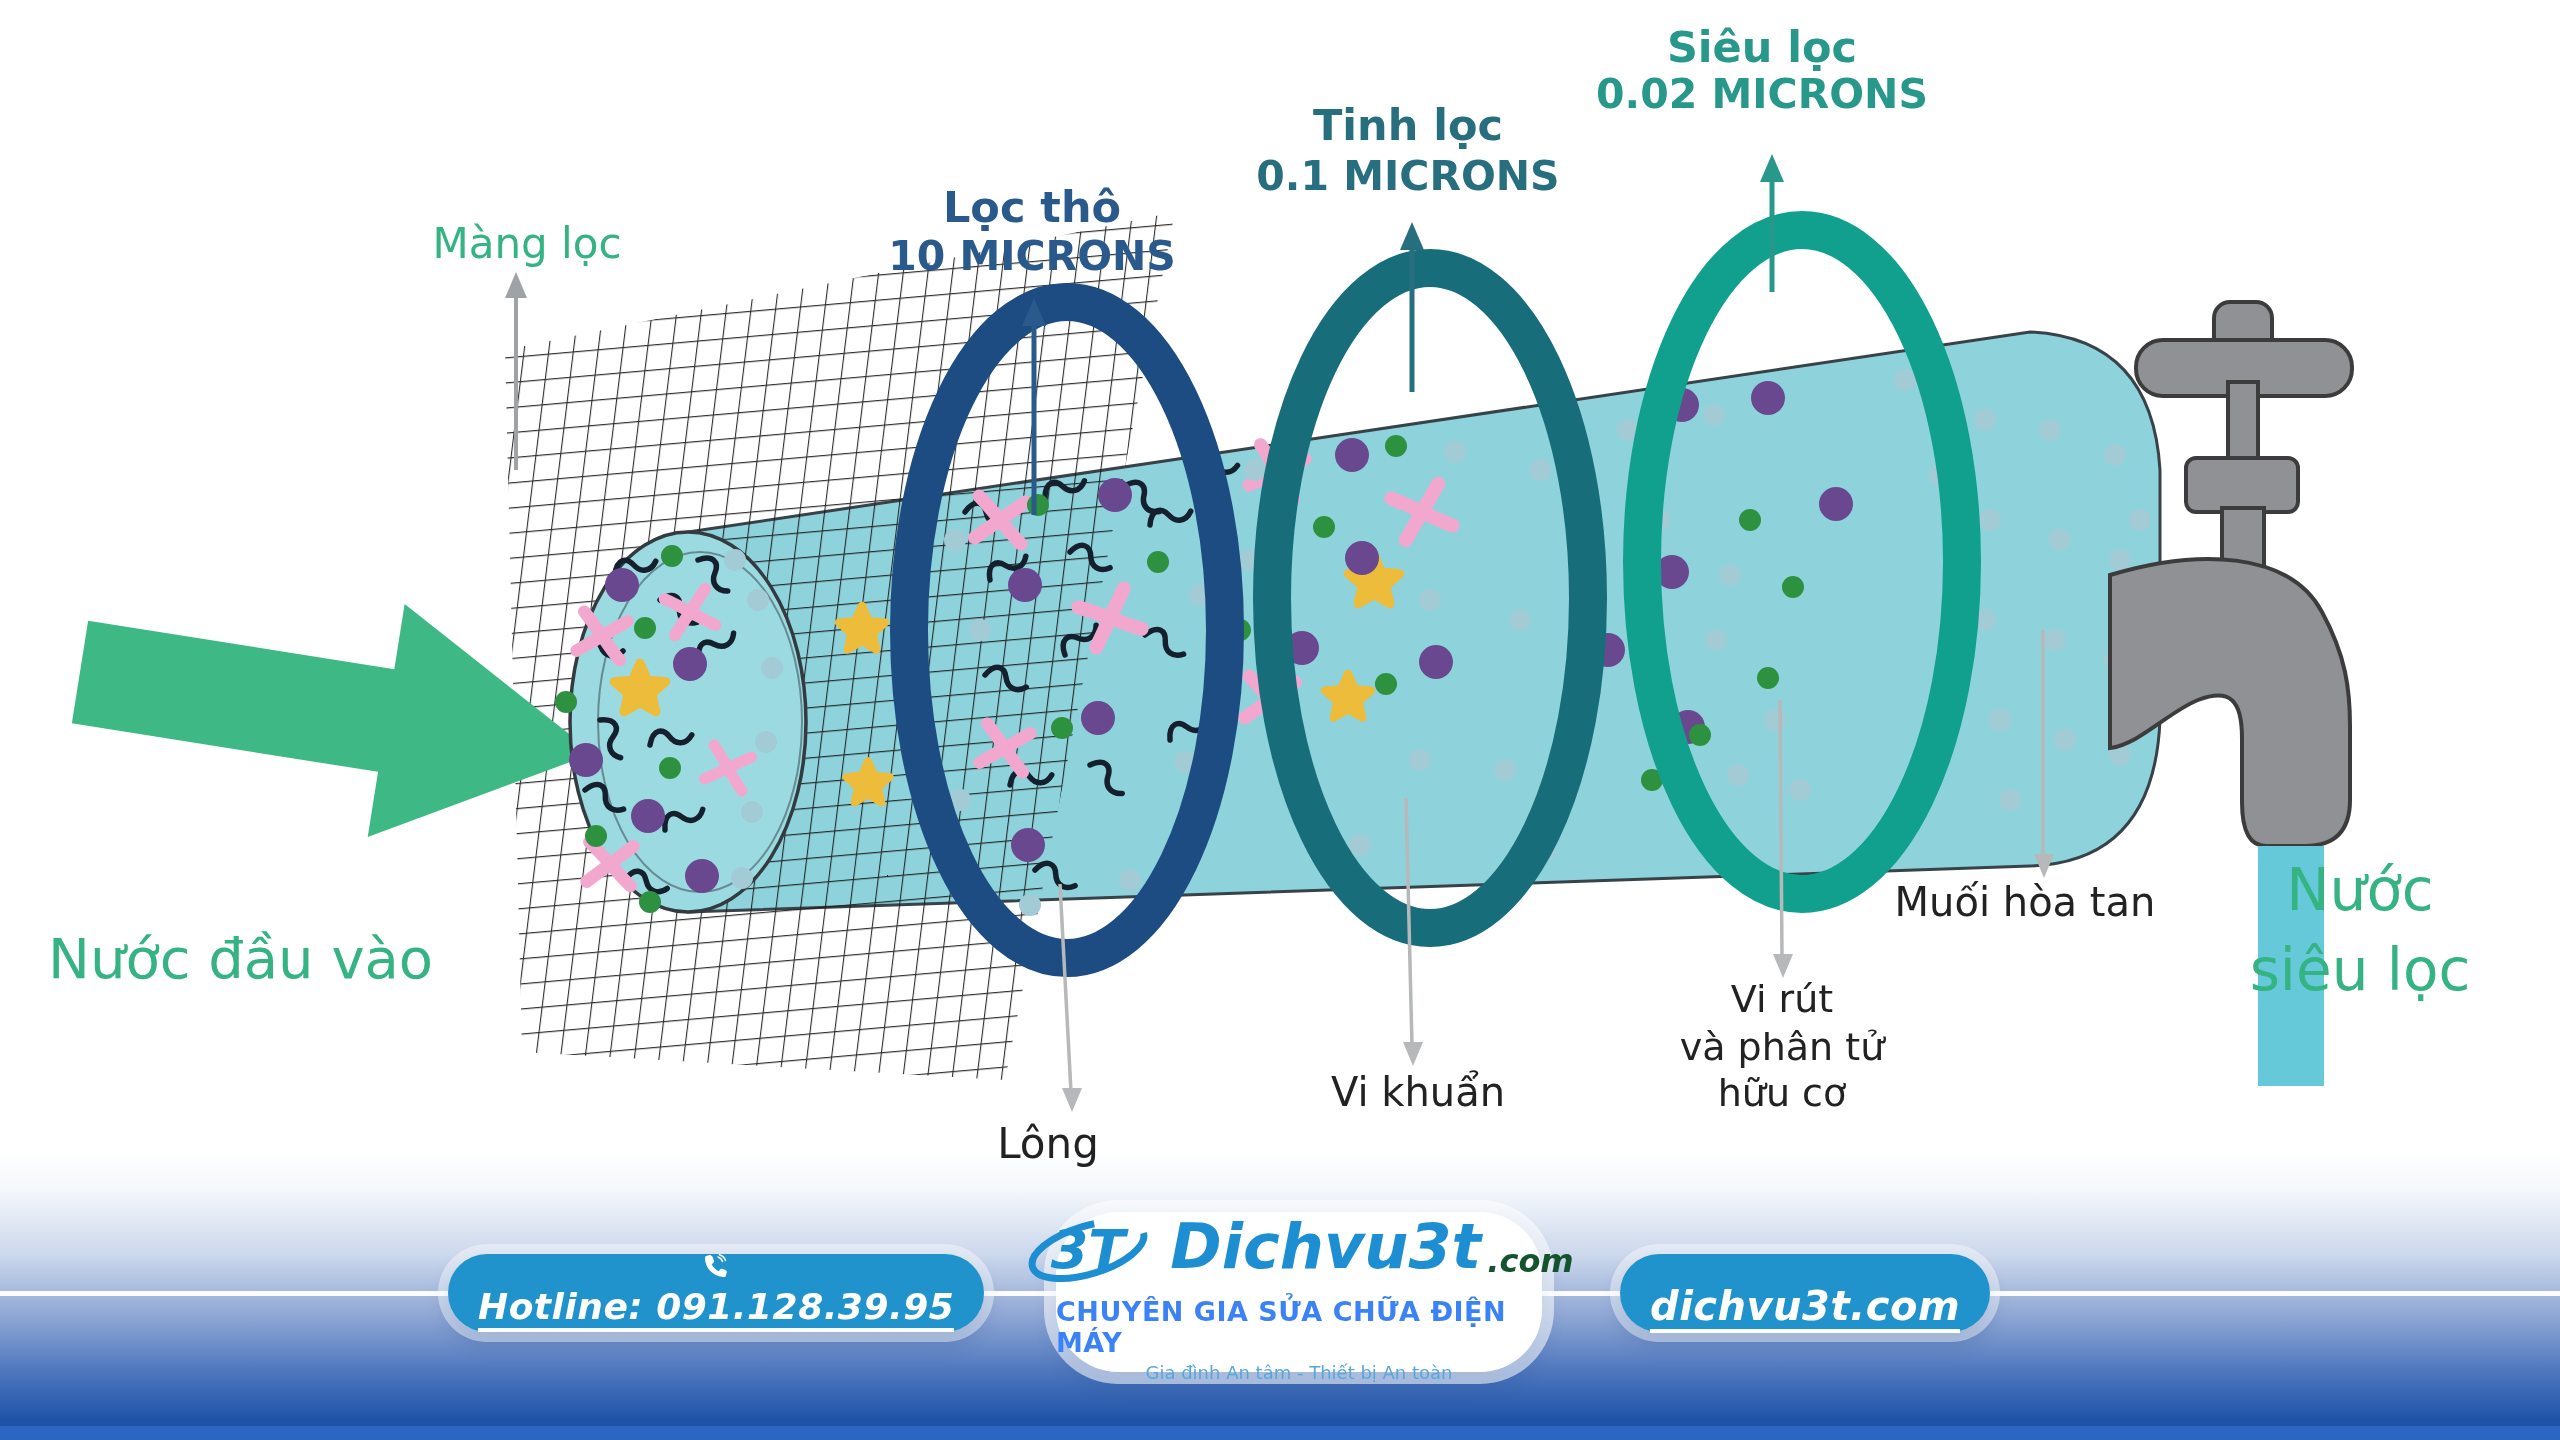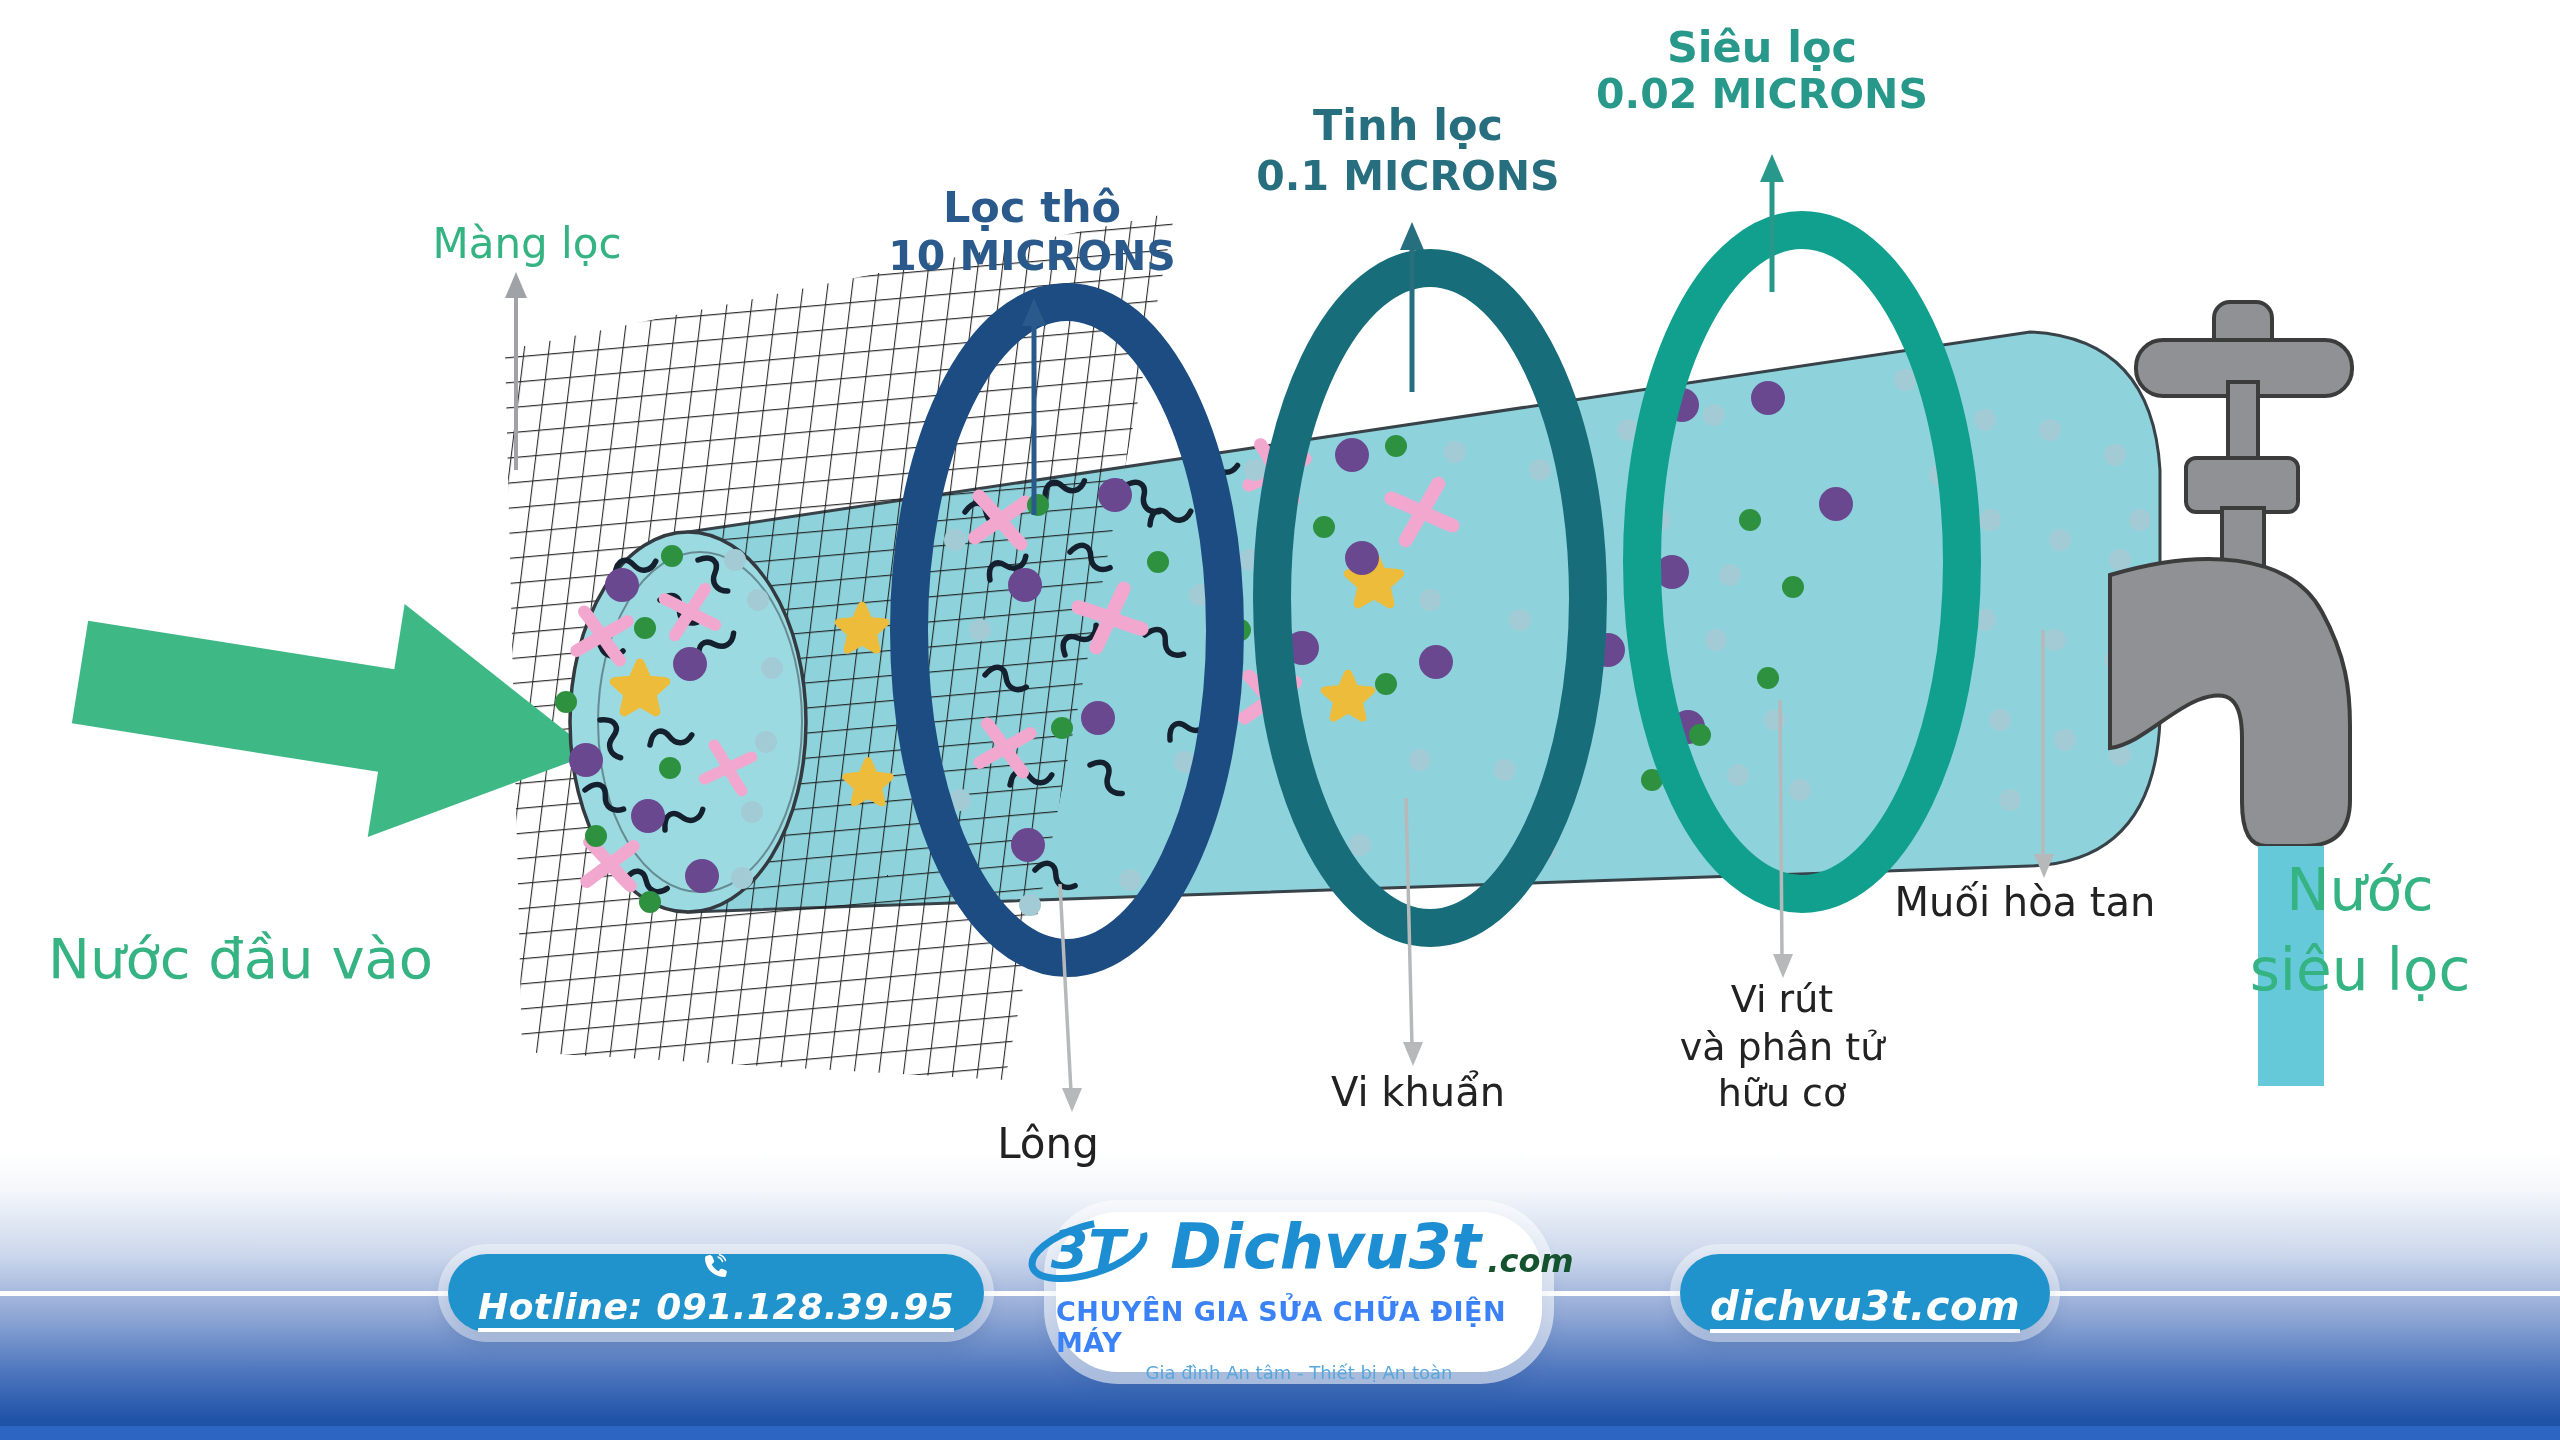--- a/index.html
+++ b/index.html
@@ -7,21 +7,21 @@
   .stage{position:relative;width:2560px;height:1440px;background:#fff;}
   .main-svg{position:absolute;left:0;top:0;z-index:1;}
   .footer-bg{position:absolute;left:0;top:1150px;width:2560px;height:290px;z-index:0;
     background:linear-gradient(180deg,#ffffff 0%,#f4f7fb 14%,#ccd8ec 36%,#93aad6 56%,#4f77be 76%,#1f53a8 93%,#1d51a6 100%);}
   .footer-strip{position:absolute;left:0;top:1426px;width:2560px;height:14px;background:#2c66c2;z-index:0;}
   .footer-line{position:absolute;left:0;top:1291px;width:2560px;height:5px;background:#fdfdfd;z-index:2;}
   .pill{position:absolute;top:1254px;height:78px;z-index:3;display:inline-flex;align-items:center;
     gap:12px;padding:0 30px;border-radius:44px;background:#2093cc;
     box-shadow:0 0 0 10px rgba(255,255,255,.42),0 10px 20px rgba(20,60,120,.25);flex-direction:column;}
   .pill-left{left:448px;}
-  .pill-right{left:1680px;gap:32px;}
+  .pill-right{left:1620px;gap:32px;}
   .pill-text{color:#fff;font-style:italic;font-weight:bold;letter-spacing:.5px;
     border-bottom:4px solid #fff;padding-bottom:3px;line-height:1;}
   .pill-left .pill-text{font-size:36px;}
   .pill-right .pill-text{font-size:40px;}
   .badge{position:absolute;left:1056px;top:1212px;width:486px;height:160px;z-index:3;background:#fff;
     border-radius:62px;box-shadow:0 0 0 12px rgba(255,255,255,.55),0 10px 22px rgba(20,60,120,.2);
     display:flex;flex-direction:column;align-items:center;justify-content:space-between;}
   .logo-row{display:flex;align-items:flex-end;gap:6px;height:74px;}
   .logo-name{color:#1e8ed2;font-style:italic;font-weight:900;font-size:62px;line-height:1;padding-bottom:8px;}
   .logo-tld{color:#14532d;font-style:italic;font-weight:800;font-size:32px;line-height:1;padding-bottom:9px;}

